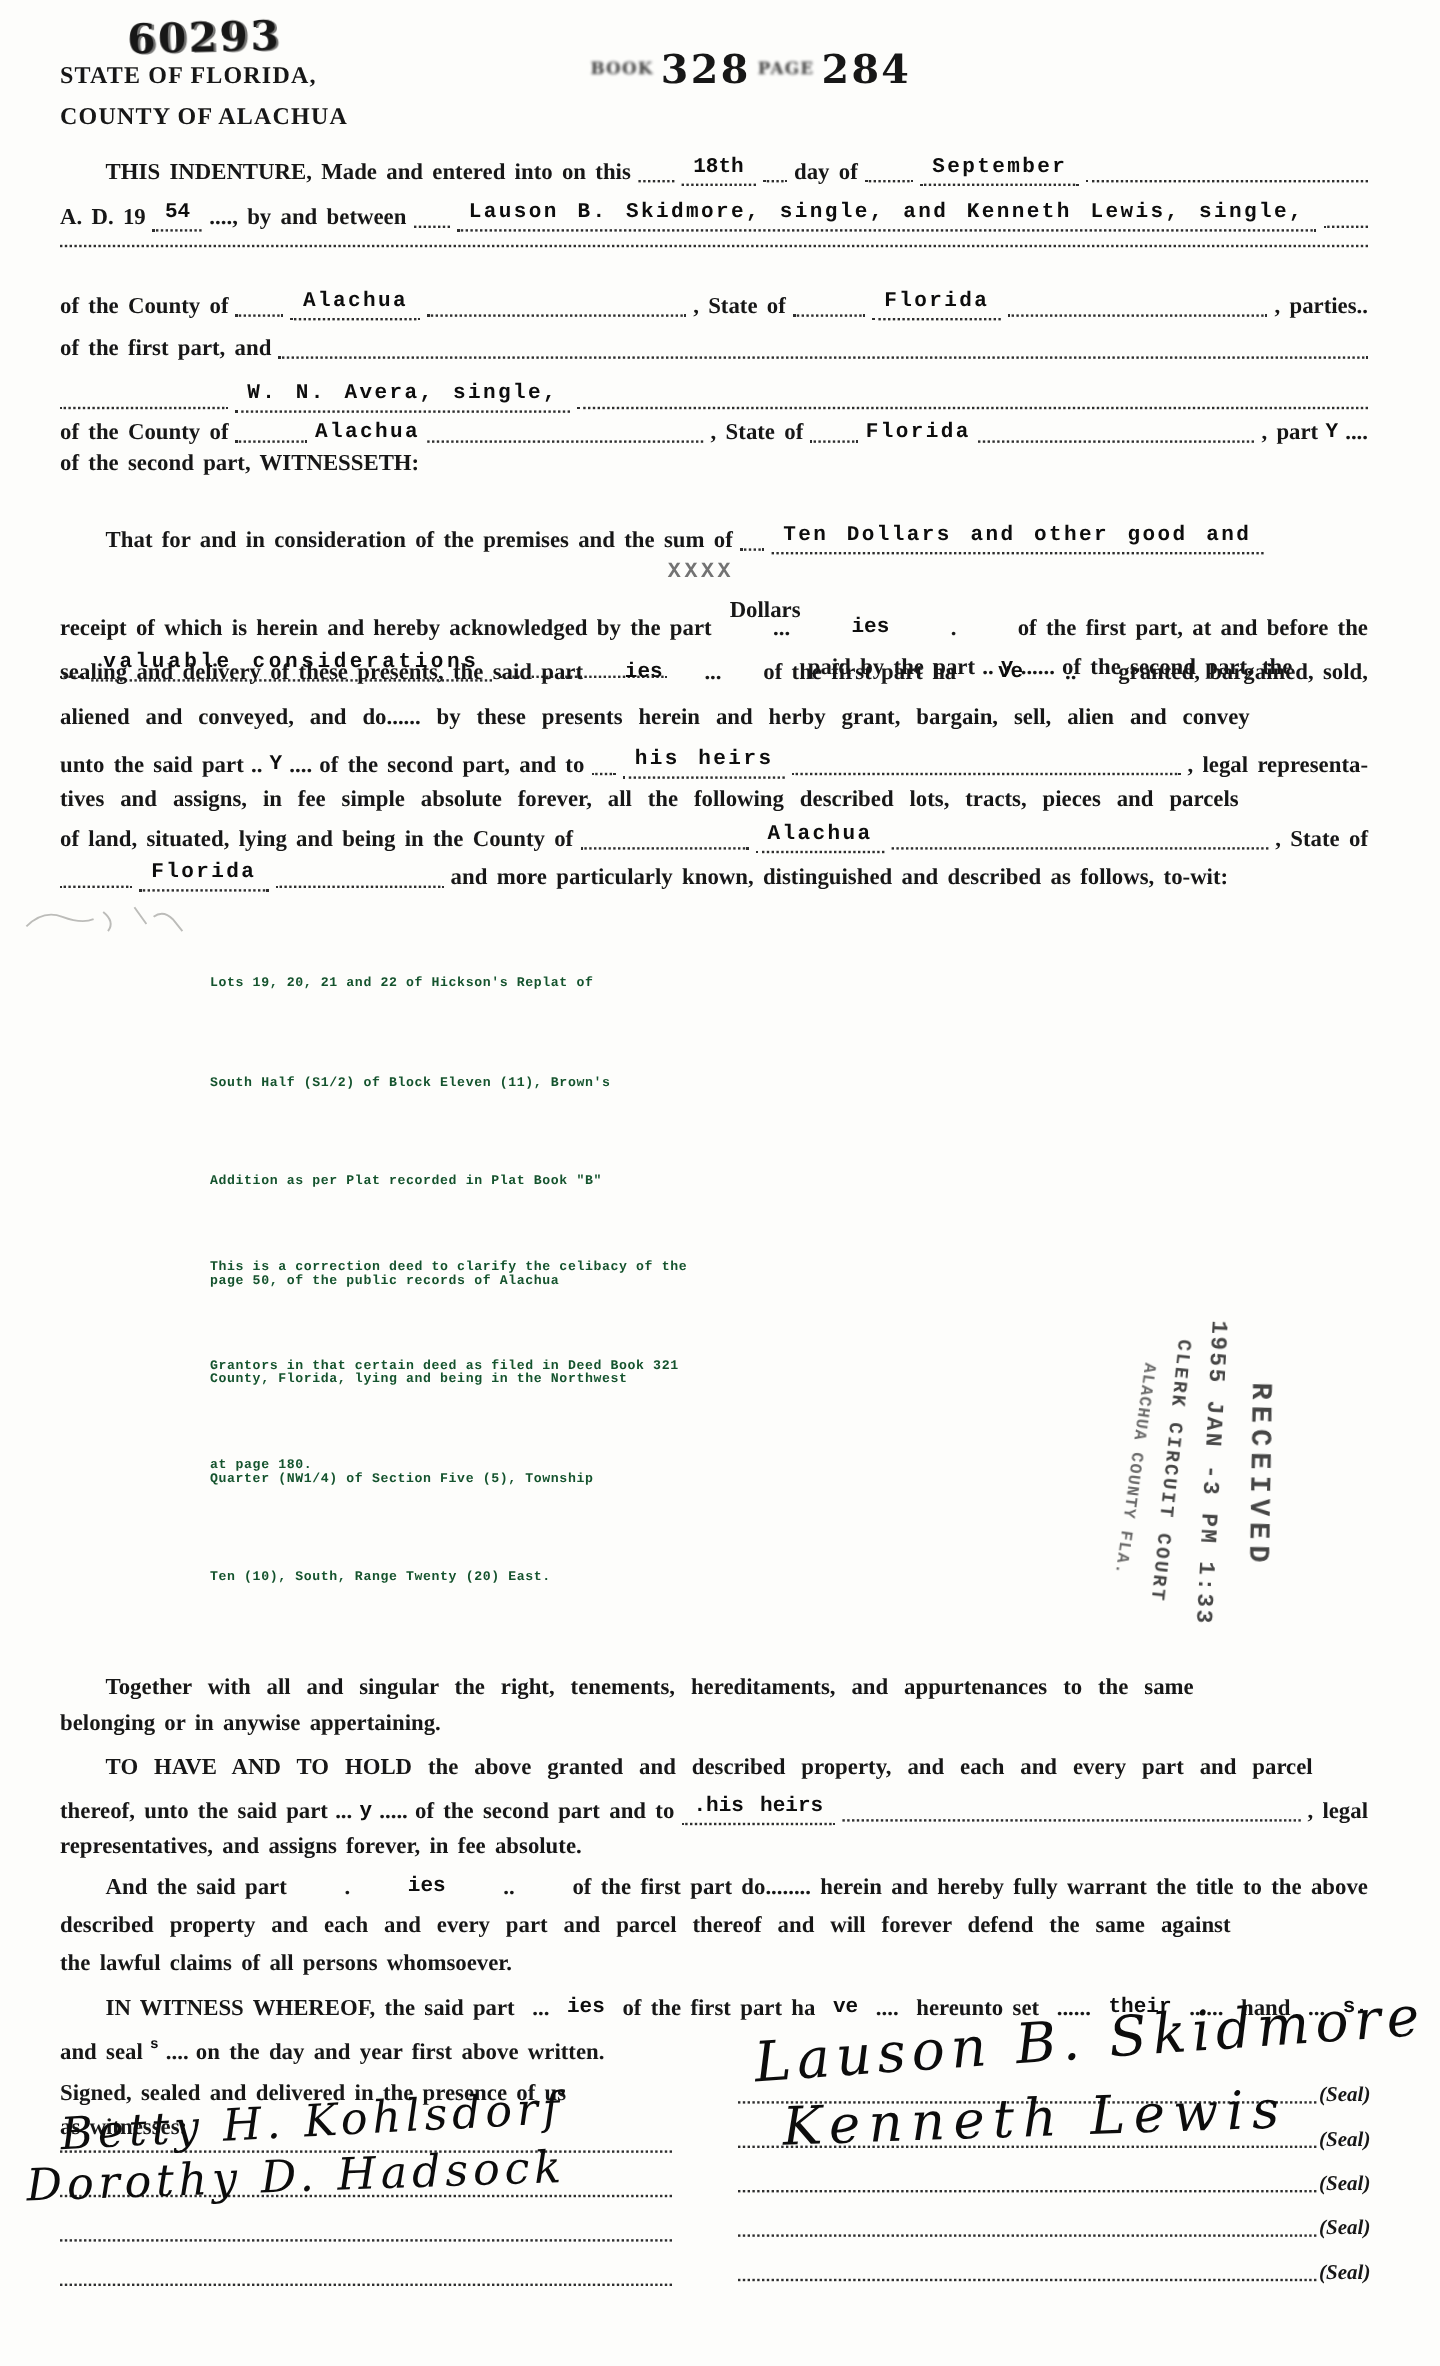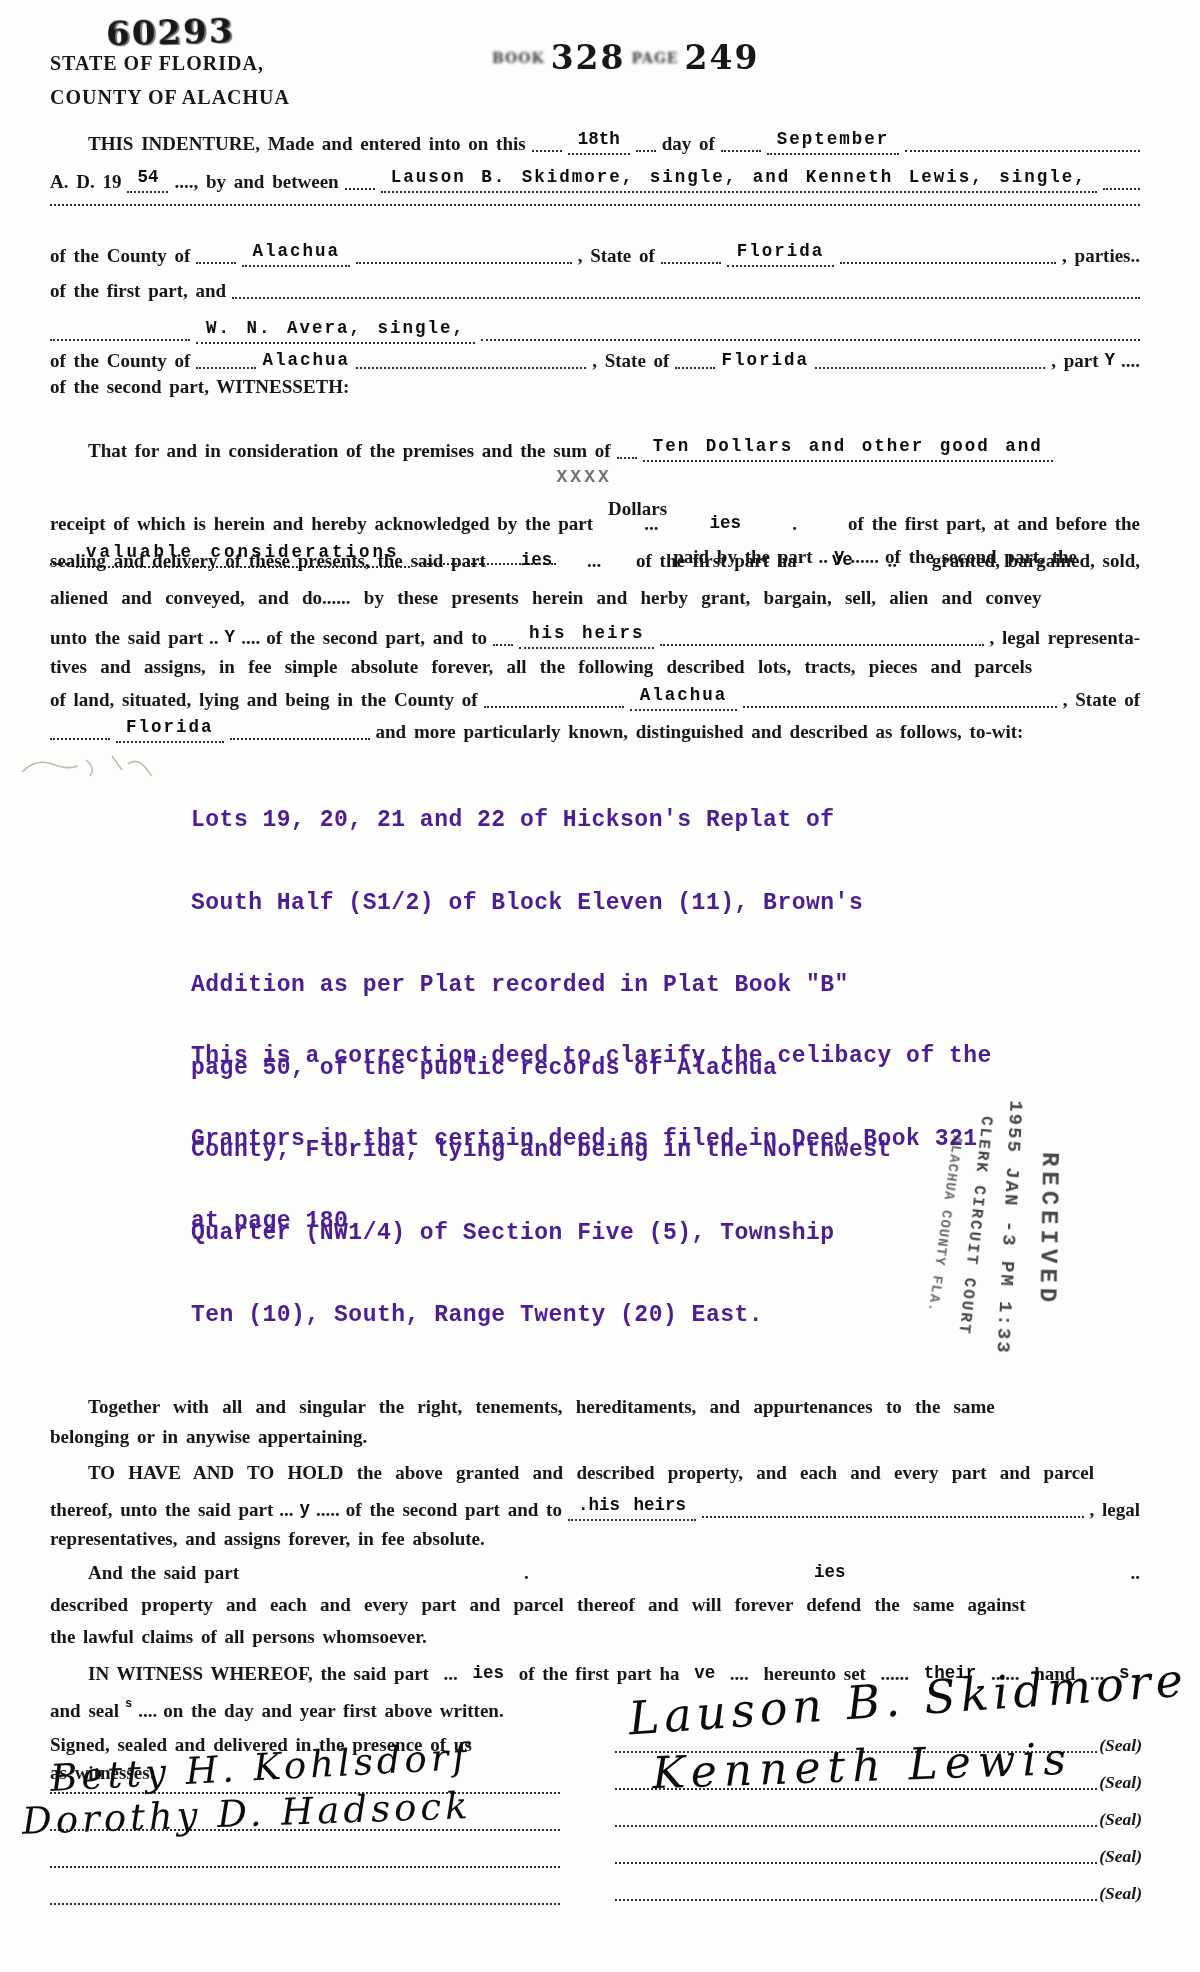--- a/index.html
+++ b/index.html
@@ -58,23 +58,22 @@
     letter-spacing:2px; filter:blur(0.45px);
   }
   .hdrline {
     position:absolute; left:50px;
     font-size:20px; font-weight:bold; letter-spacing:1px;
   }
   
   .twblock {
     position:absolute; left:175px;
     font-family:"Liberation Mono", monospace; font-weight:bold;
-    font-size:23px; line-height:27.5px; color:#4c1d95; letter-spacing:0.5px;
+    font-size:11px; line-height:27.5px; color:#14532d; letter-spacing:0.5px;
     white-space:pre;
-    margin-left:16px;
   }
   
   .rstamp {
     position:absolute; left:835px; top:1062px; width:330px; height:330px;
     display:flex; align-items:center; justify-content:center;
     pointer-events:none;
   }
   .rstamp-inner {
     transform:rotate(93deg); width:330px; text-align:center;
     font-family:"Liberation Mono", monospace; font-weight:bold;
@@ -111,21 +110,21 @@
 </head>
 <body>
 
 <div class="page">
 
   <div class="docnum">60293</div>
   <div class="bookstamp">
     <span class="smudge">BOOK</span>
     <span class="bignum">328</span>
     <span class="smudge">PAGE</span>
-    <span class="bignum">249</span>
+    <span class="bignum">284</span>
   </div>
   <div class="hdrline" style="top:52px">STATE OF FLORIDA,</div>
   <div class="hdrline" style="top:86px">COUNTY OF ALACHUA</div>
 
   <div class="pline" style="top:128px; left:88px">
     <span class="t">THIS INDENTURE, Made and entered into on this</span>
     <i class="ld lw30"></i>
     <span class="tw ul">18th</span>
     <i class="ld lw20"></i>
     <span class="t">day of</span>
@@ -297,20 +296,21 @@
   </div>
   <div class="pline" style="top:1527px">
     <span class="t">representatives, and assigns forever, in fee absolute.</span>
   </div>
 
   <div class="pline spread" style="top:1561px; left:88px">
     <span class="t">And the said part</span>
     <span class="t">.</span>
     <span class="tw">ies</span>
     <span class="t">..</span>
+    <span class="t">of the first part do........ herein and hereby fully warrant the title to the above</span>
   </div>
   <div class="pline wide" style="top:1593px">
     <span class="t">described property and each and every part and parcel thereof and will forever defend the same against</span>
   </div>
   <div class="pline" style="top:1625px">
     <span class="t">the lawful claims of all persons whomsoever.</span>
   </div>
 
   <div class="pline spread" style="top:1662px; left:88px">
     <span class="t">IN WITNESS WHEREOF, the said part</span>

